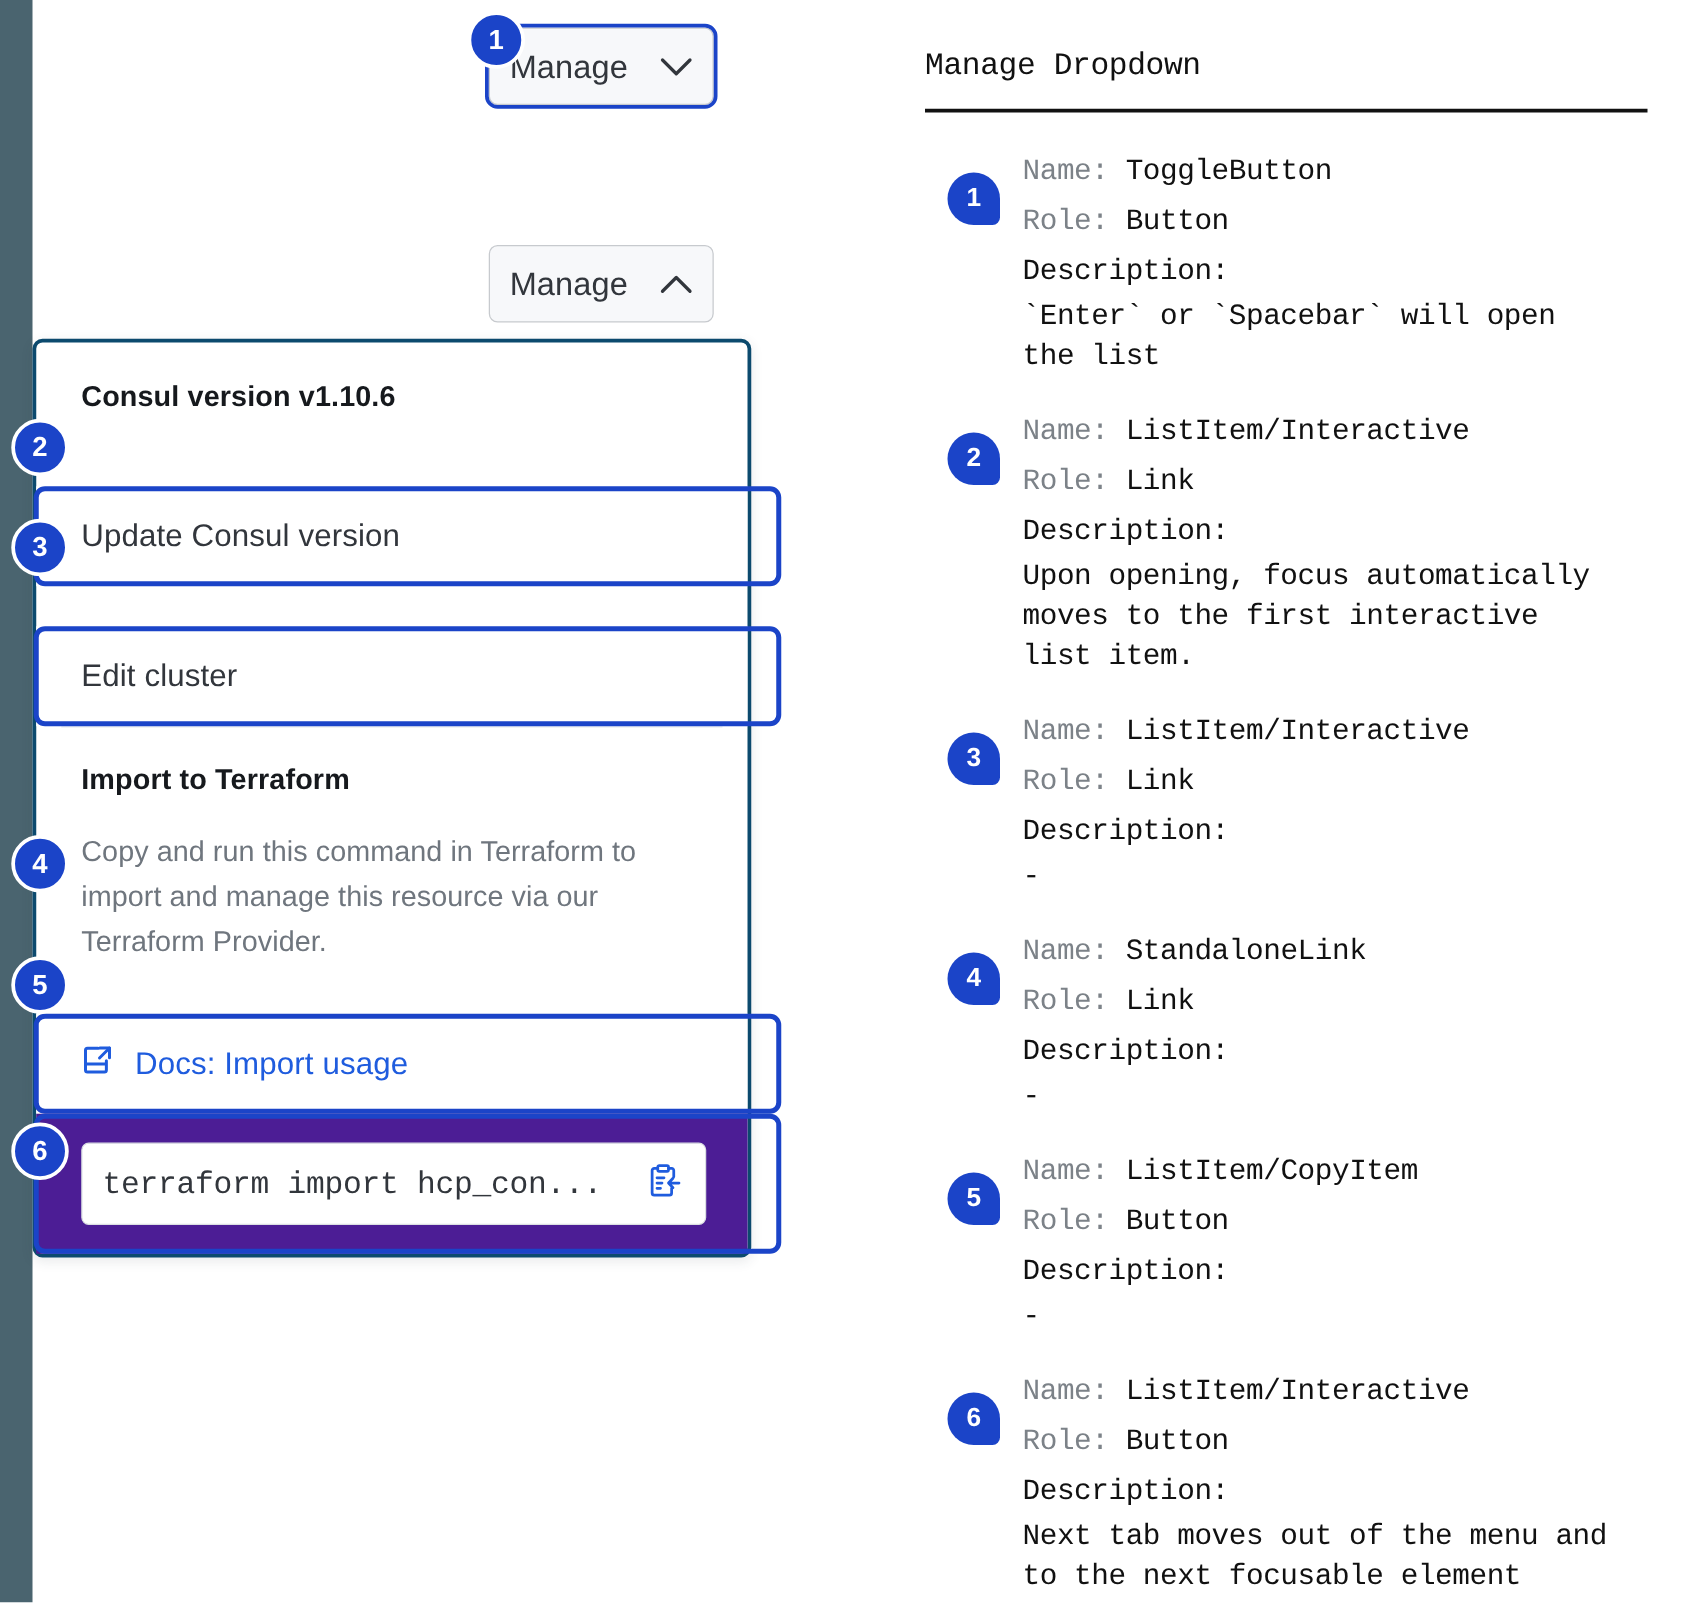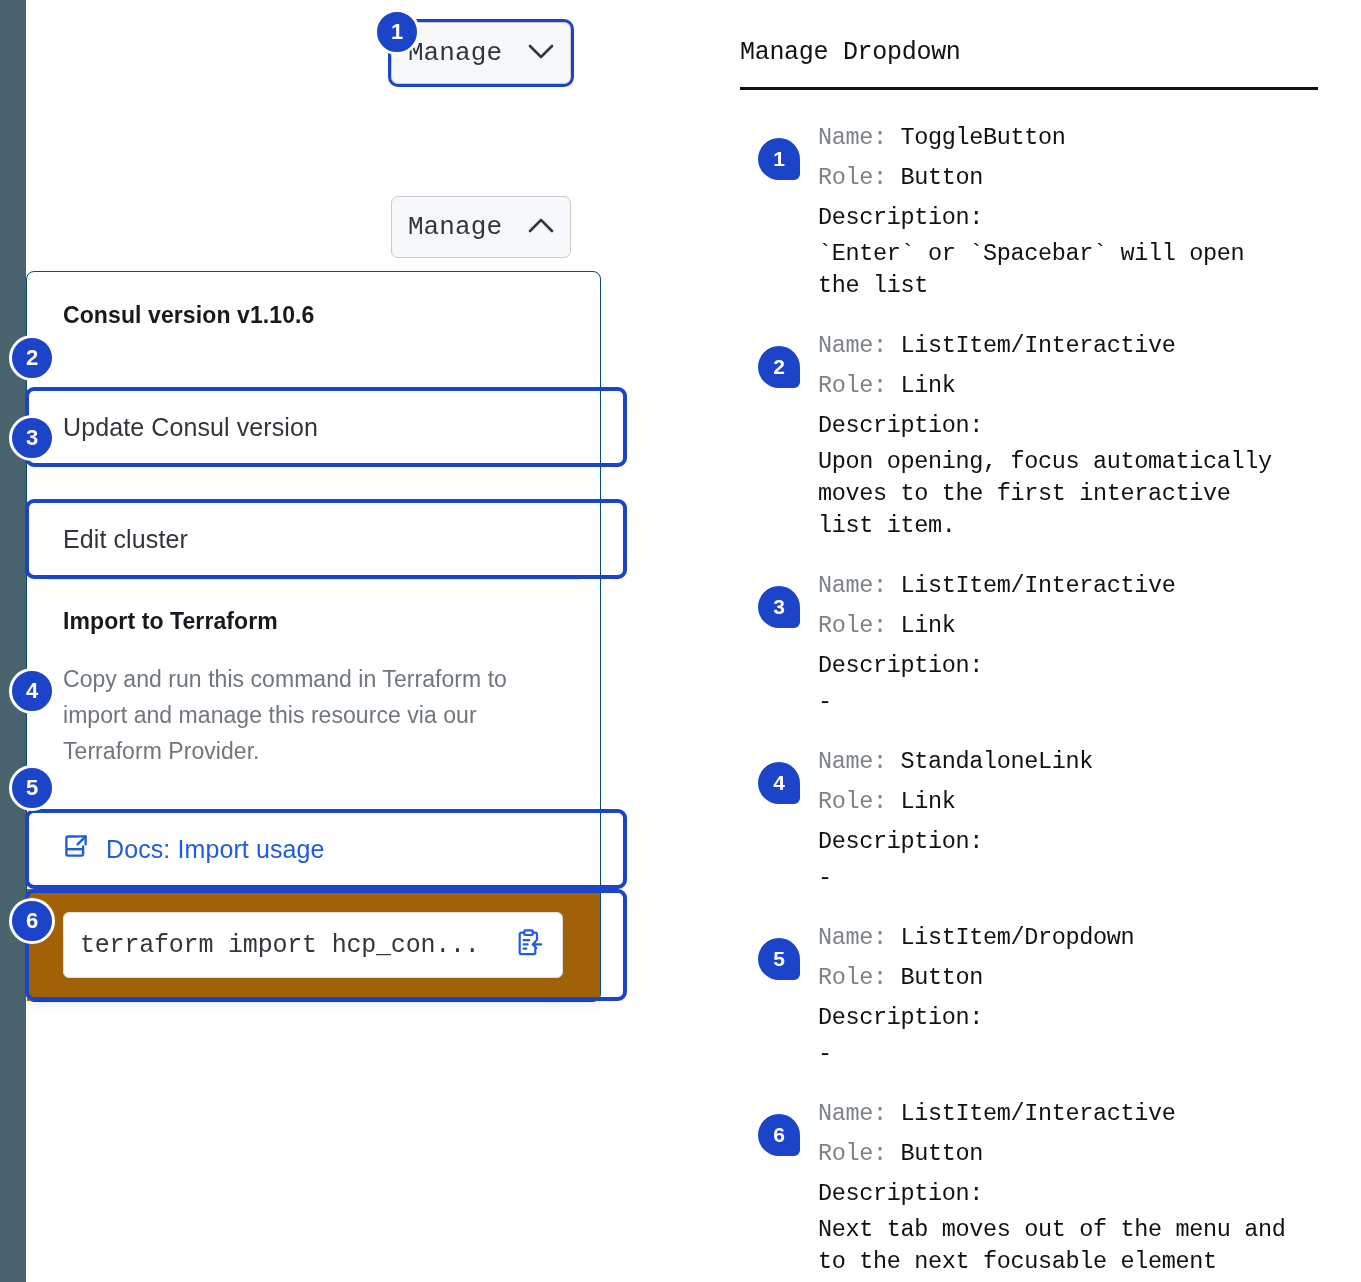--- a/index.html
+++ b/index.html
@@ -44,21 +44,20 @@
     justify-content: center;
     gap: 26px;
     background: #f7f8fa;
     border: 1px solid #c7cace;
     border-radius: 7px;
     height: 62px;
     width: 180px;
     font-size: 26px;
     color: #32363c;
     letter-spacing: .1px;
-    font-family: Liberation Mono, monospace;
   }
   .manage-btn .chev { display: block; }
 
   #manage-btn-closed {
     left: 365px;
     top: 22px;
   }
   #manage-btn-closed::after {
     content: "";
     position: absolute;
@@ -72,21 +71,21 @@
     top: 196px;
   }
 
   
   .dropdown-panel {
     position: absolute;
     left: 0px;
     top: 271px;
     width: 575px;
     background: #ffffff;
-    border: 1px solid #0c4a6e;
+    border: 3px solid #0c4a6e;
     border-radius: 8px;
     box-shadow: 0 3px 9px rgba(50,60,70,.10);
   }
 
   .dd-heading {
     font-size: 23px;
     font-weight: bold;
     color: #16191d;
     padding: 30px 0 26px 36px;
     letter-spacing: .1px;
@@ -142,21 +141,21 @@
     color: #1f5cde;
     font-weight: normal;
   }
 
   .copy-row {
     position: relative;
     height: 112px;
     display: flex;
     align-items: center;
     padding-left: 36px;
-    background: #a16207;
+    background: #4c1d95;
   }
   .copy-row.focused::after {
     content: "";
     position: absolute;
     left: -2px; top: 0px; right: -27px; bottom: 0px;
     border: 4px solid #1b44c8;
     border-radius: 9px;
     pointer-events: none;
   }
   .copy-box {
@@ -403,21 +402,21 @@
         <div class="note-line lbl">Description:</div>
         <div class="note-desc">-</div>
       </div>
     </div>
 
     <div class="note">
       <div class="note-badge-wrap">
         <div class="note-badge">5</div>
       </div>
       <div class="note-body">
-        <div class="note-line"><span class="lbl">Name:</span> <span>ListItem/Dropdown</span></div>
+        <div class="note-line"><span class="lbl">Name:</span> <span>ListItem/CopyItem</span></div>
         <div class="note-line"><span class="lbl">Role:</span> <span>Button</span></div>
         <div class="note-line lbl">Description:</div>
         <div class="note-desc">-</div>
       </div>
     </div>
 
     <div class="note">
       <div class="note-badge-wrap">
         <div class="note-badge">6</div>
       </div>

